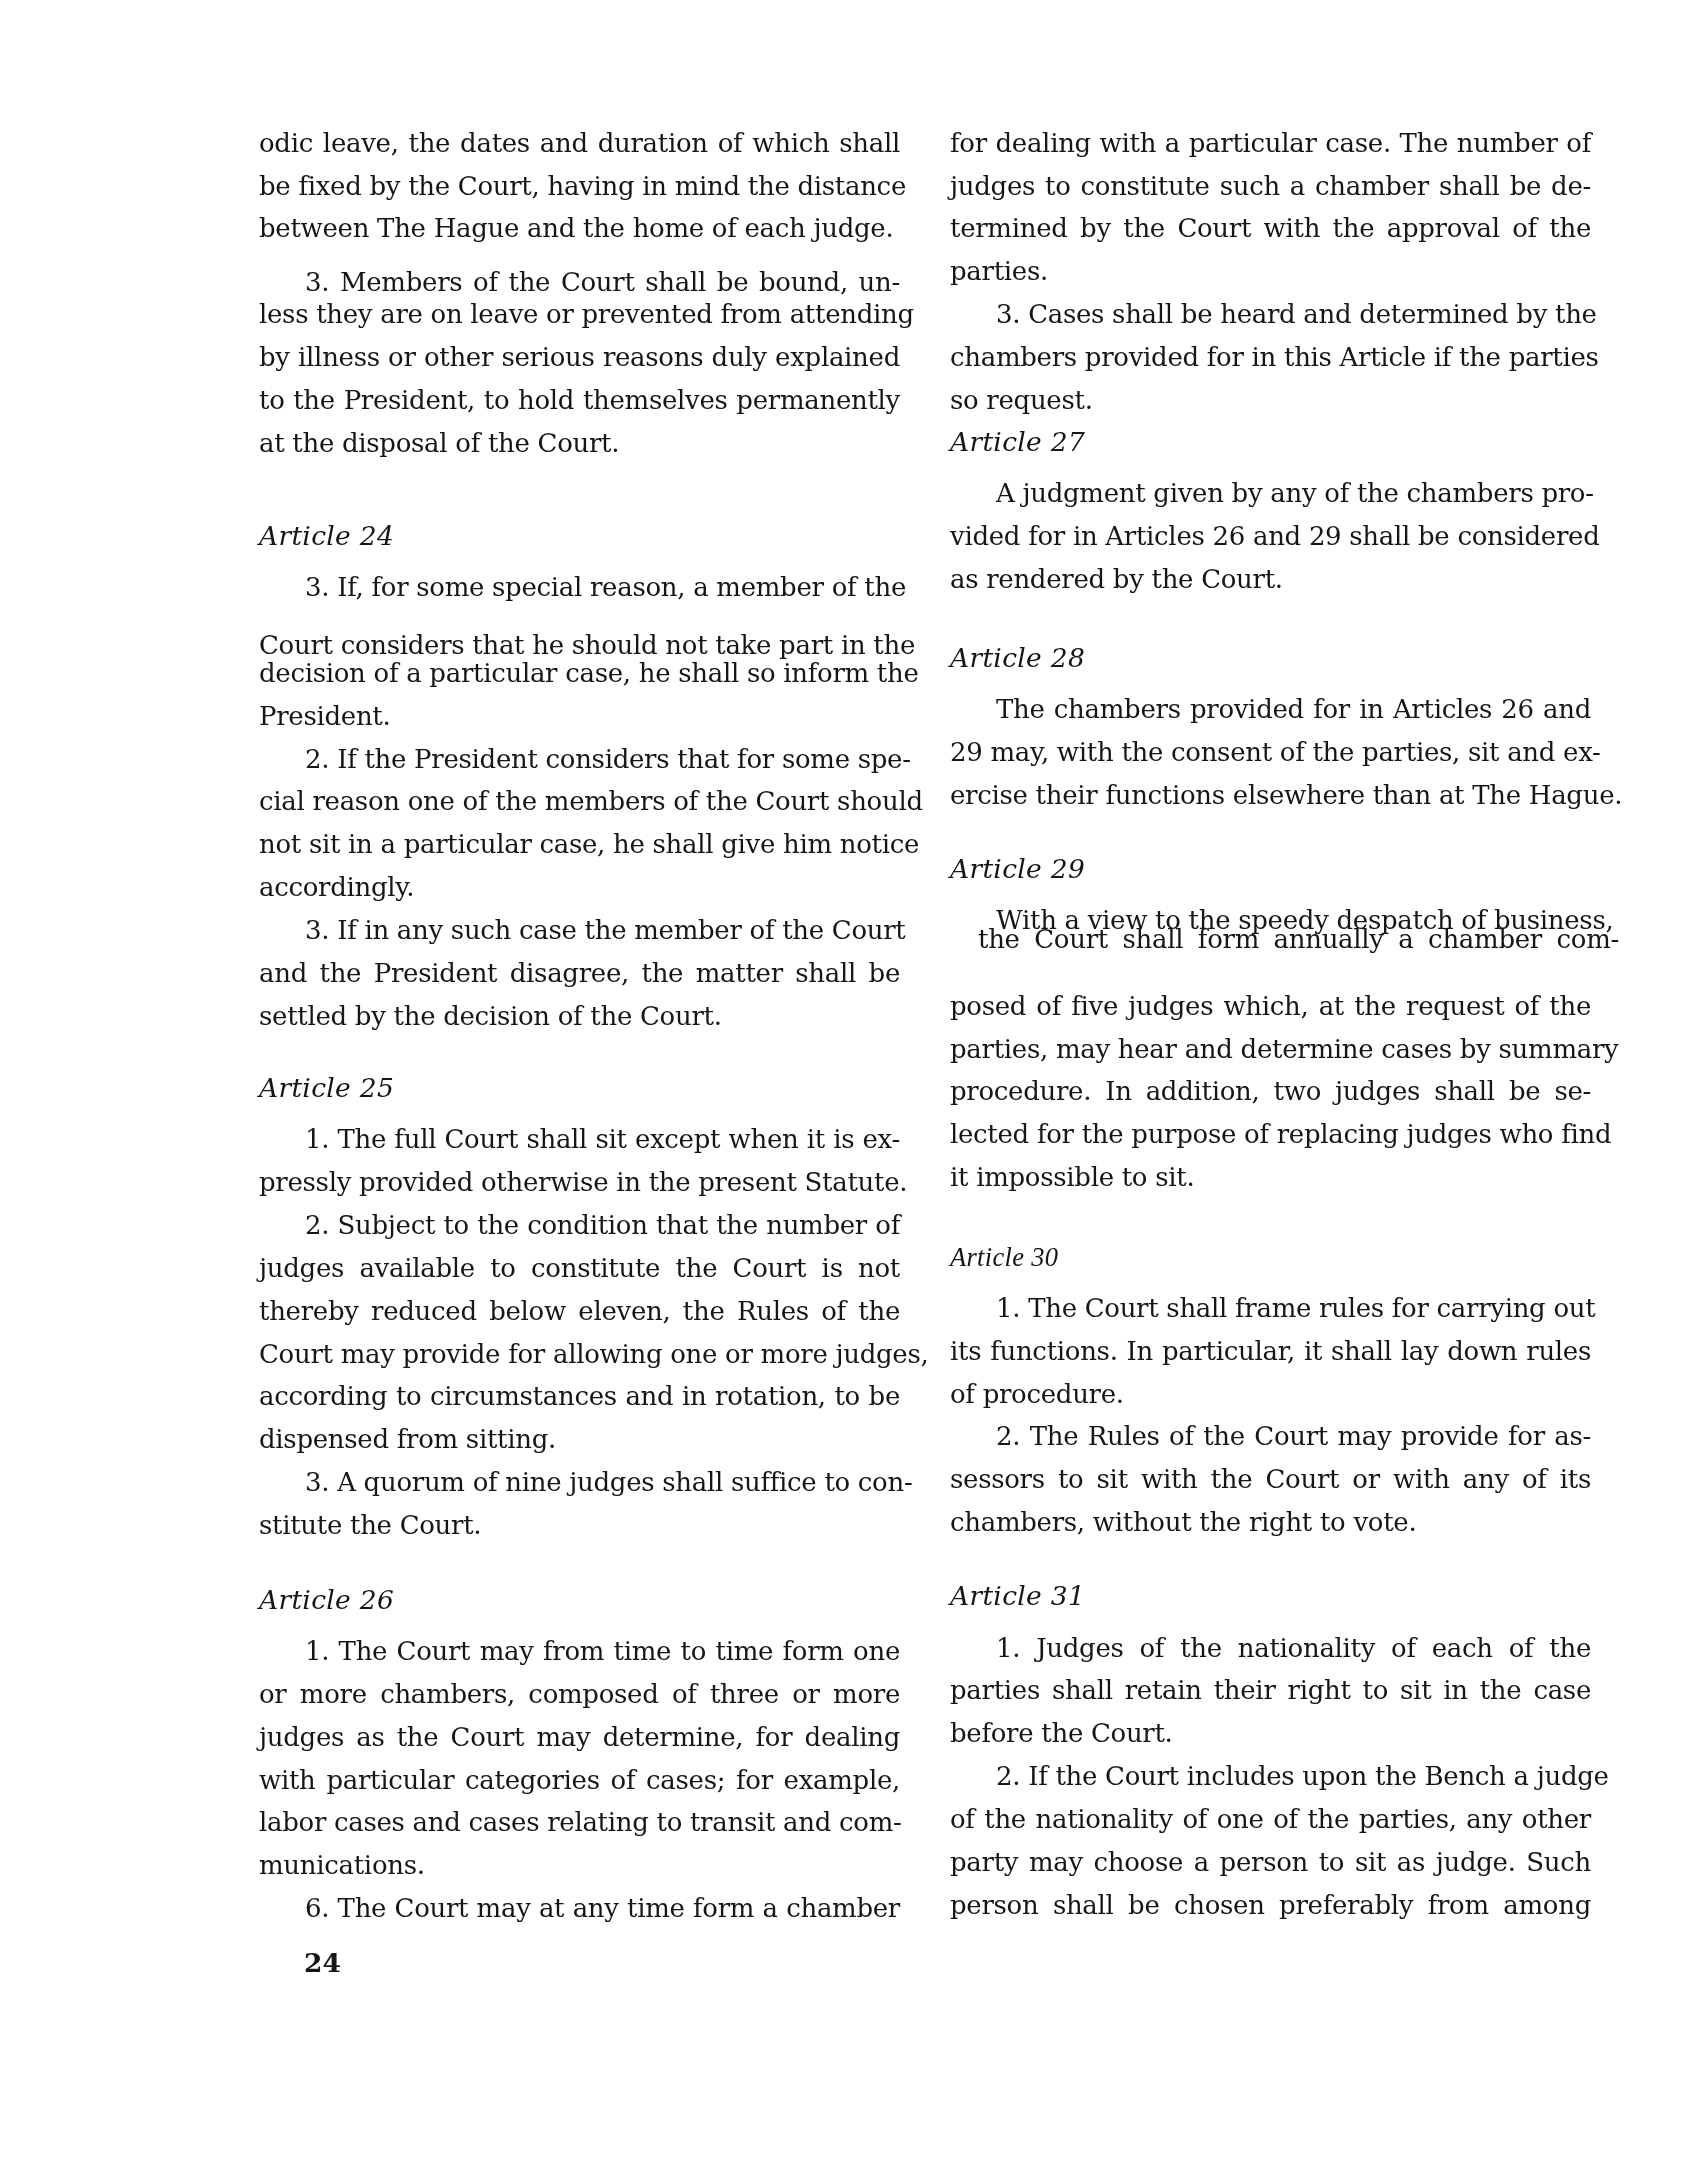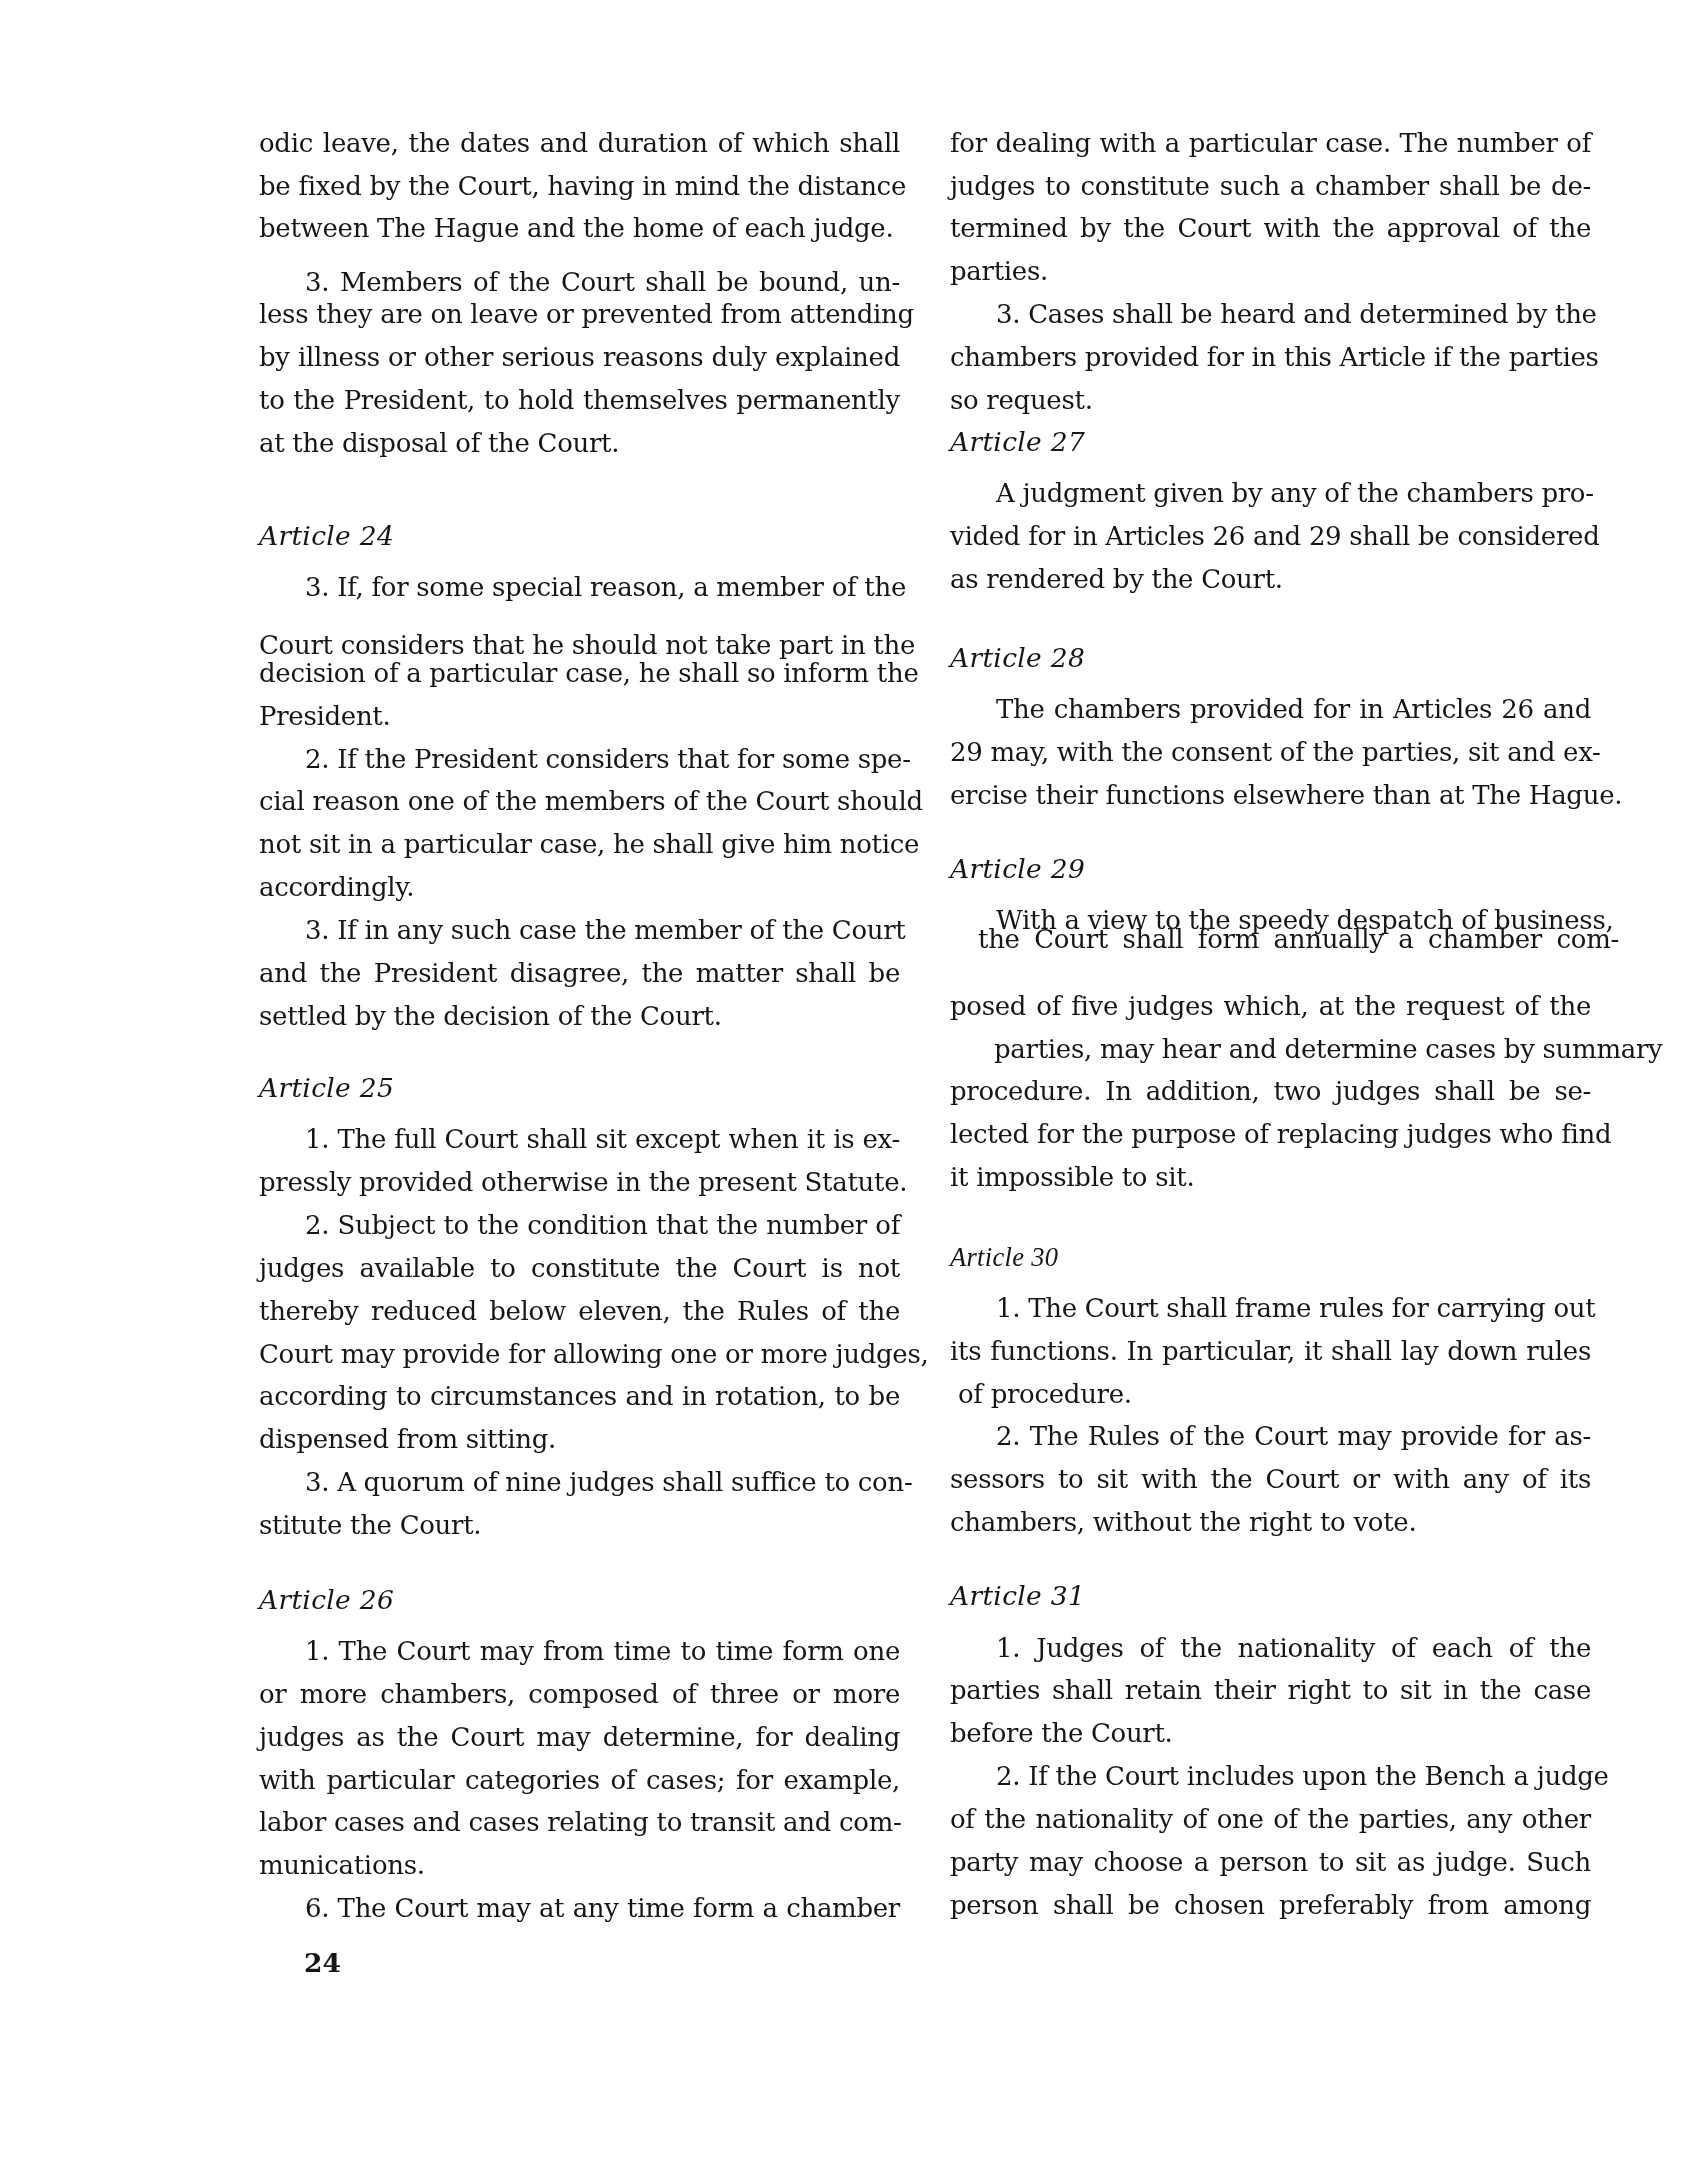--- a/index.html
+++ b/index.html
@@ -103,30 +103,30 @@
     <div>
       <div class="line indent" style="top: 688px;">The chambers provided for in Articles 26 and</div>
       <div class="line" style="top: 731px;">29 may, with the consent of the parties, sit and ex-</div>
       <div class="line last" style="top: 774px;">ercise their functions elsewhere than at The Hague.</div>
     </div>
     <div class="heading" style="top: 848px;">Article 29</div>
     <div>
       <div class="line indent" style="top: 899px;">With a view to the speedy despatch of business,</div>
       <div class="line" style="top: 918px; margin-left: 28px;">the Court shall form annually a chamber com-</div>
       <div class="line" style="top: 985px;">posed of five judges which, at the request of the</div>
-      <div class="line" style="top: 1028px; margin-left: 44px;">parties, may hear and determine cases by summary</div>
+      <div class="line" style="top: 1028px;">parties, may hear and determine cases by summary</div>
       <div class="line" style="top: 1070px;">procedure. In addition, two judges shall be se-</div>
       <div class="line" style="top: 1113px;">lected for the purpose of replacing judges who find</div>
       <div class="line last" style="top: 1156px;">it impossible to sit.</div>
     </div>
     <div class="heading" style="top: 1236px; font-family: Liberation Serif, serif;">Article 30</div>
     <div>
       <div class="line indent" style="top: 1287px;">1. The Court shall frame rules for carrying out</div>
       <div class="line" style="top: 1330px;">its functions. In particular, it shall lay down rules</div>
-      <div class="line last" style="top: 1373px; margin-left: 8px;">of procedure.</div>
+      <div class="line last" style="top: 1373px;">of procedure.</div>
     </div>
     <div>
       <div class="line indent" style="top: 1415px;">2. The Rules of the Court may provide for as-</div>
       <div class="line" style="top: 1458px;">sessors to sit with the Court or with any of its</div>
       <div class="line last" style="top: 1501px;">chambers, without the right to vote.</div>
     </div>
     <div class="heading" style="top: 1575px;">Article 31</div>
     <div>
       <div class="line indent" style="top: 1627px;">1. Judges of the nationality of each of the</div>
       <div class="line" style="top: 1669px;">parties shall retain their right to sit in the case</div>

